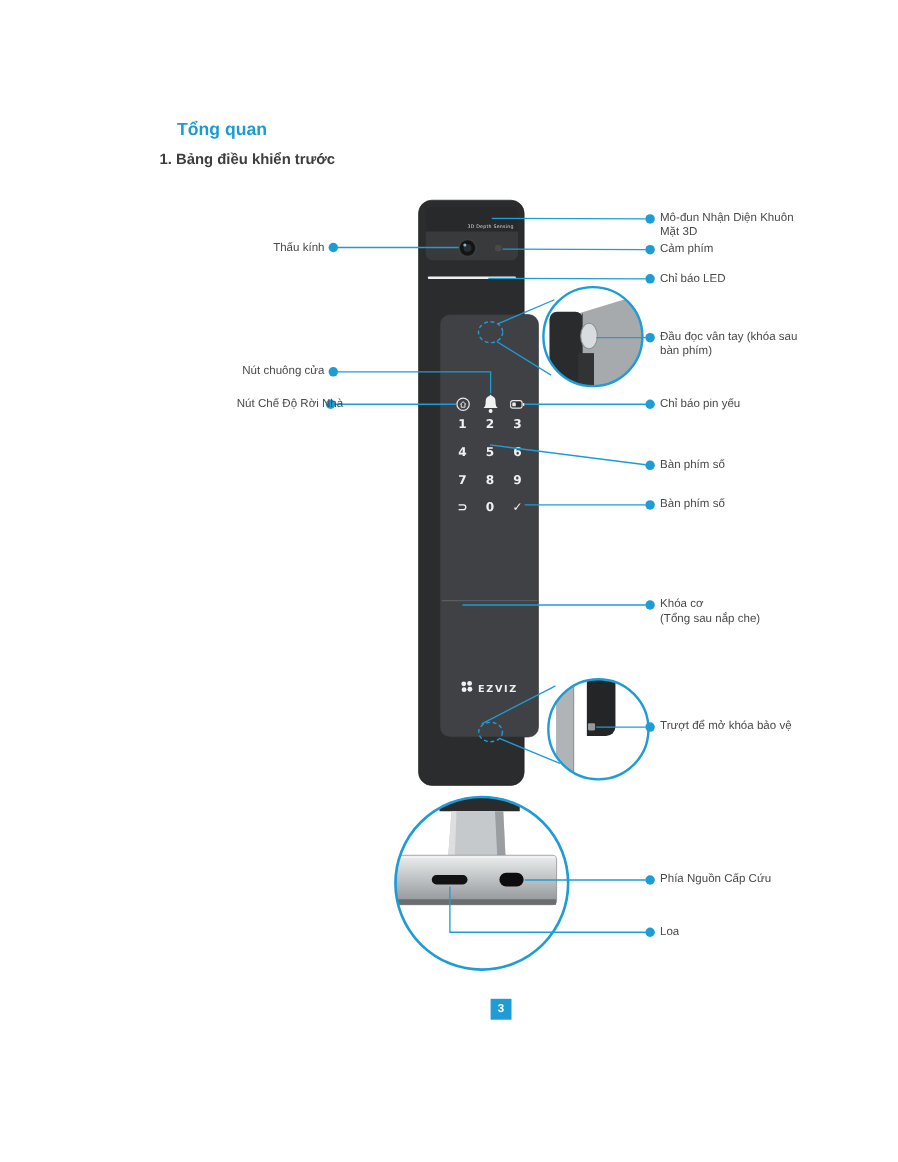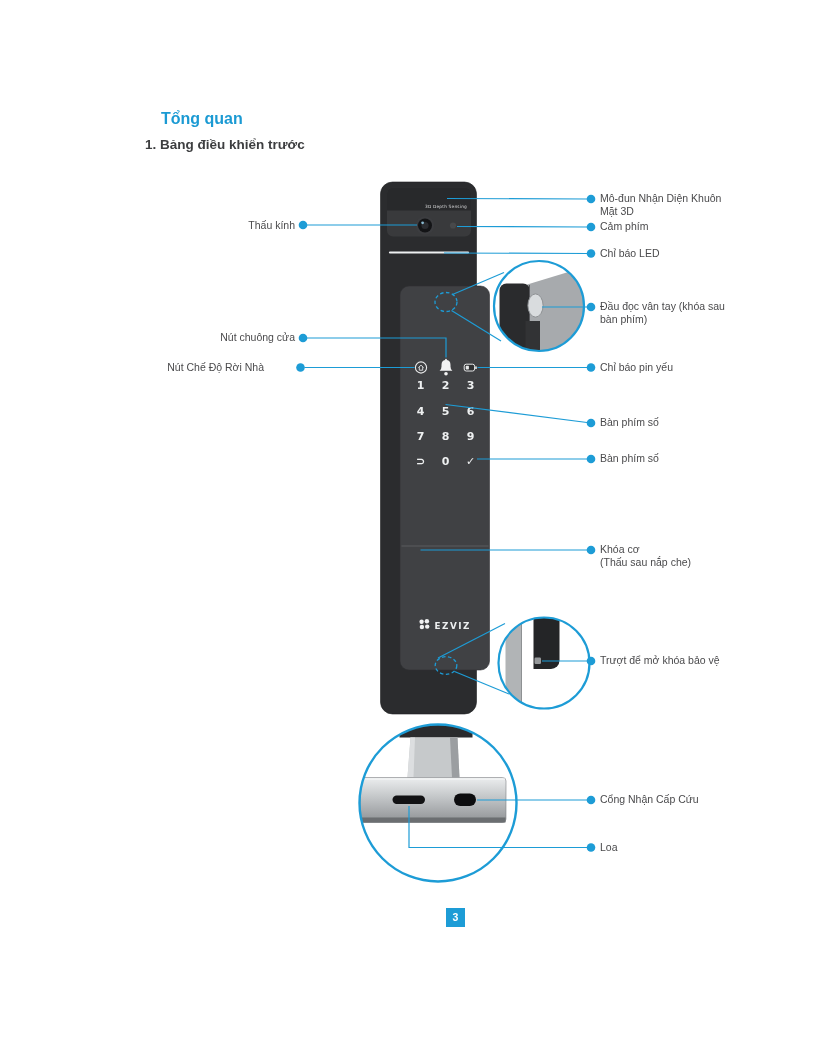--- a/index.html
+++ b/index.html
@@ -208,21 +208,21 @@
         <circle cx="543" cy="847.5" r="4.3"></circle>
       </g>
     </svg>
 
     <div class="callout-label lbl-left" style="right:569px;top:219px">
       <span>Thấu kính</span>
     </div>
     <div class="callout-label lbl-left" style="right:569px;top:331px">
       <span>Nút chuông cửa</span>
     </div>
-    <div class="callout-label lbl-left" style="right:600px;top:361px">
+    <div class="callout-label lbl-left" style="right:552px;top:361px">
       <span>Nút Chế Độ Rời Nhà</span>
     </div>
 
     <div class="callout-label" style="left:552px;top:192px">
       <span>Mô-đun Nhận Diện Khuôn</span>
       <span>Mặt 3D</span>
     </div>
     <div class="callout-label" style="left:552px;top:220px">
       <span>Cảm phím</span>
     </div>
@@ -237,27 +237,27 @@
       <span>Chỉ báo pin yếu</span>
     </div>
     <div class="callout-label" style="left:552px;top:416px">
       <span>Bàn phím số</span>
     </div>
     <div class="callout-label" style="left:552px;top:452px">
       <span>Bàn phím số</span>
     </div>
     <div class="callout-label" style="left:552px;top:543px">
       <span>Khóa cơ</span>
-      <span>(Thấu sau nắp che)</span>
+      <span>(Tổng sau nắp che)</span>
     </div>
     <div class="callout-label" style="left:552px;top:654px">
       <span>Trượt để mở khóa bảo vệ</span>
     </div>
     <div class="callout-label" style="left:552px;top:793px">
-      <span>Cổng Nhận Cấp Cứu</span>
+      <span>Phía Nguồn Cấp Cứu</span>
     </div>
     <div class="callout-label" style="left:552px;top:841px">
       <span>Loa</span>
     </div>
   </div>
 
   <div class="page-number">3</div>
 </div>
 
 </body></html>

